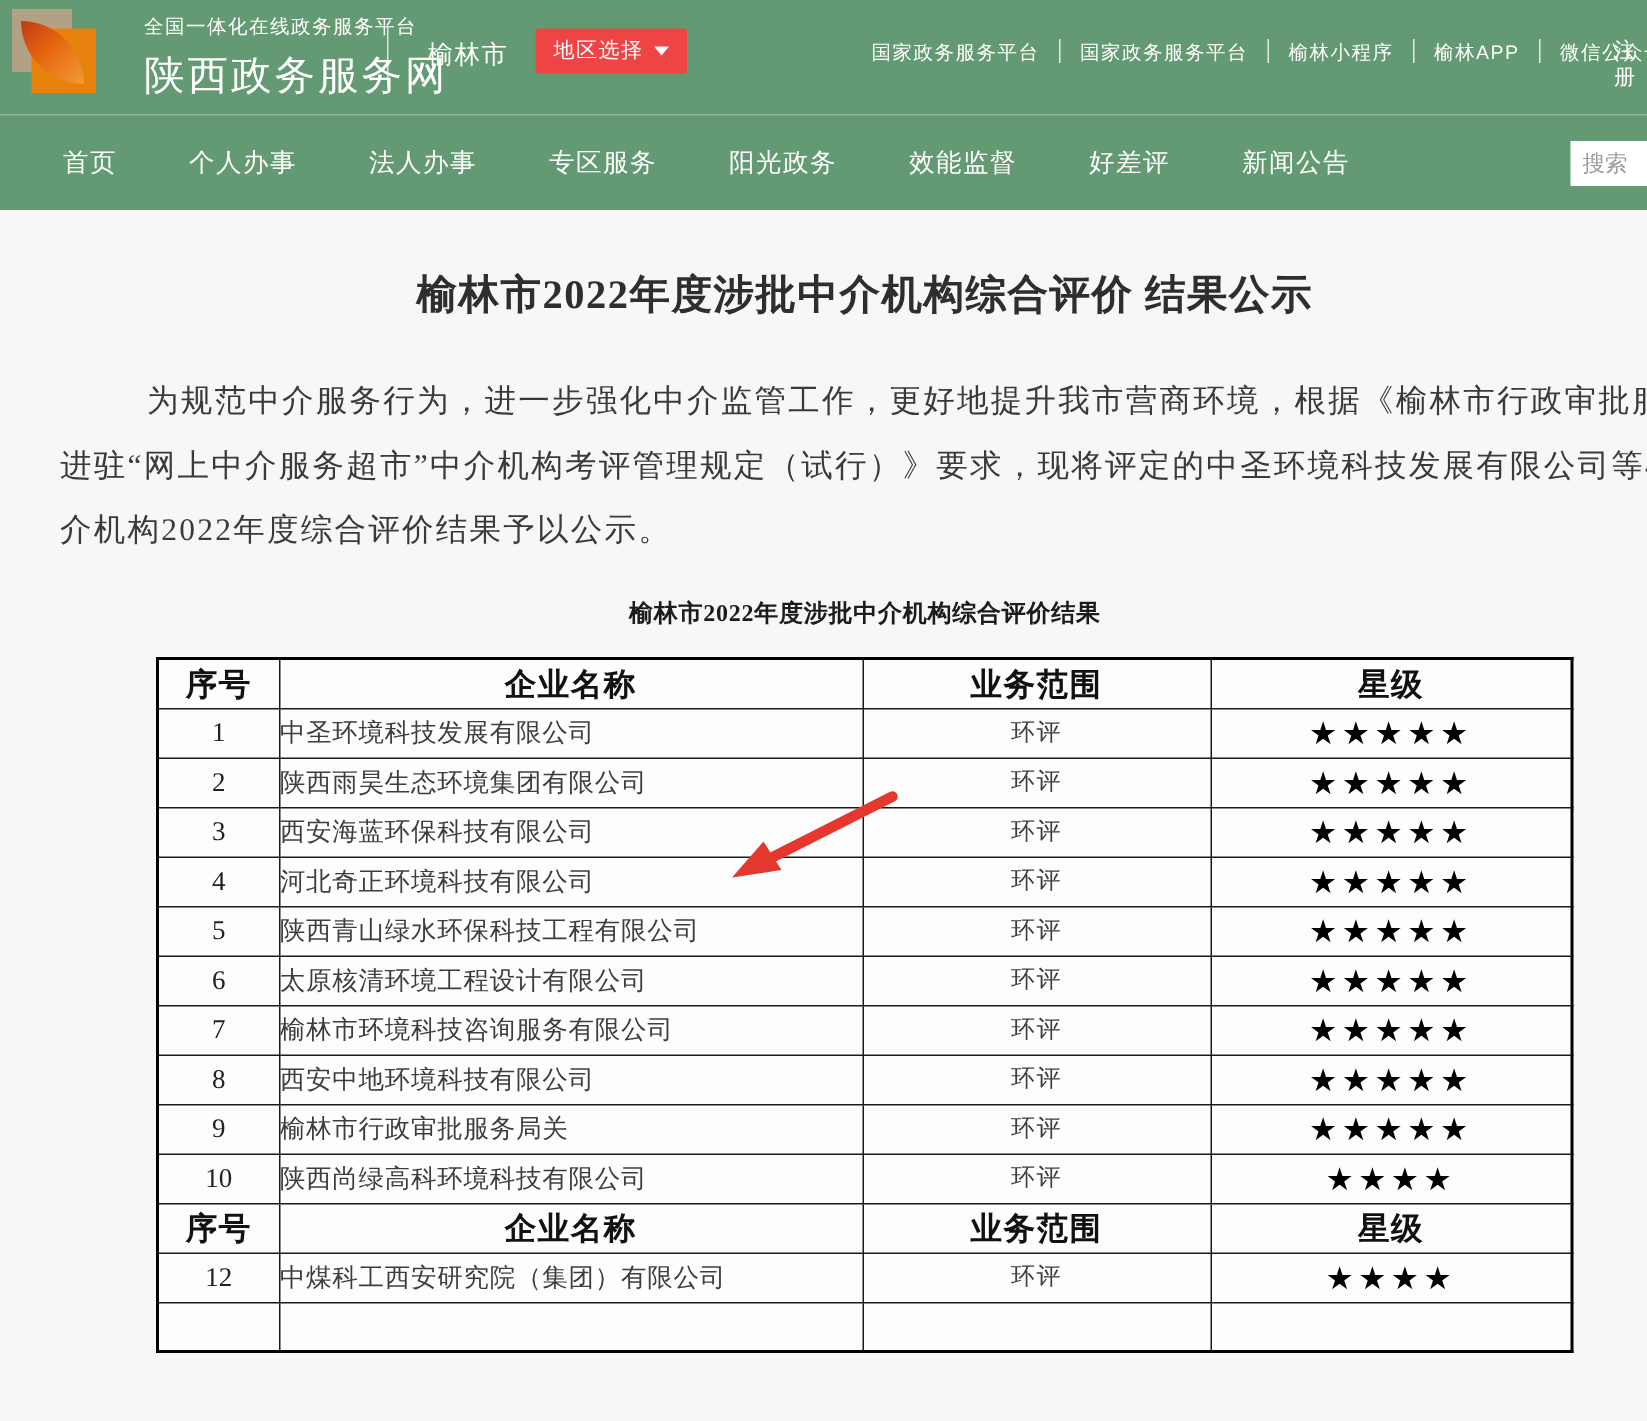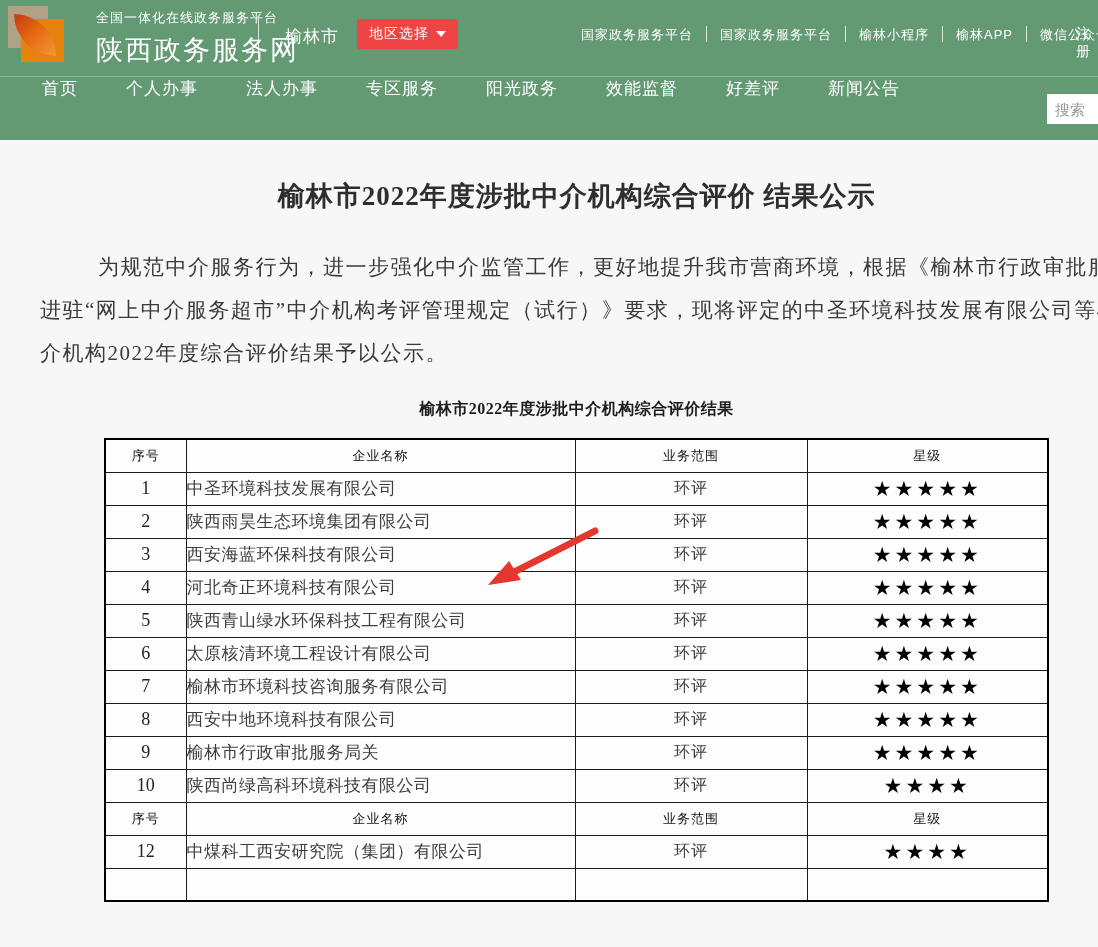--- a/index.html
+++ b/index.html
@@ -24,40 +24,40 @@
   .region-btn { position:absolute; left:357px; top:19px; height:30px; padding:0 12px;
     background:#ef4444; color:#fff; font-size:14px; border:none; border-radius:2px;
     display:flex; align-items:center; gap:7px; cursor:pointer; letter-spacing:1px; }
   .caret { width:0; height:0; border-left:5px solid transparent; border-right:5px solid transparent; border-top:6px solid #fff; }
   .hdr-links { position:absolute; left:581px; top:26px; display:flex; color:#fff; font-size:13px; white-space:nowrap; }
   .hdr-links a { color:#fff; text-decoration:none; letter-spacing:1px; }
   .hdr-links .sep { width:1px; height:16px; background:rgba(255,255,255,.8); margin:0 13px; }
   .register { position:absolute; left:1076px; top:25px; color:#fff; font-size:14px; text-decoration:none; letter-spacing:1px; }
   
   .navbar { position:relative; height:64px; background:#649a73; border-top:1px solid rgba(255,255,255,.28);
-    display:flex; align-items:flex-start; padding-left:42px; gap:48px; }
+    display:flex; align-items:center; padding-left:42px; gap:48px; }
   .nav-item { color:#fff; font-size:17px; text-decoration:none; letter-spacing:1px; white-space:nowrap; }
   .searchbox { position:absolute; left:1047px; top:17px; width:130px; height:30px; background:#fff; }
   .searchbox input { width:100%; height:100%; border:none; outline:none; padding:0 8px;
     font-size:15px; font-family:"Liberation Sans",sans-serif; color:#444; background:transparent; }
   .searchbox input::placeholder { color:#9a9a9a; }
   
   .content { width:1153px; }
   .doc-title { margin:38px 0 0 0; text-align:center; font-family:"Liberation Serif",serif;
     font-size:27px; font-weight:bold; color:#2e2e2e; letter-spacing:1px; }
   .para { margin-top:32px; padding-left:40px; font-family:"Liberation Serif",serif;
     font-size:21px; color:#3a3a3a; letter-spacing:1.5px; }
   .para .line { line-height:43px; white-space:nowrap; }
   .para .line.indent { text-indent:58px; }
   .tbl-caption { margin-top:24px; text-align:center; font-family:"Liberation Serif",serif;
     font-size:16px; font-weight:bold; color:#1c1c1c; letter-spacing:.5px; }
   table.results { margin:18px auto 0 auto; width:943px; border-collapse:collapse;
     background:#fdfdfd; border:2px solid #000; table-layout:fixed; }
   table.results th, table.results td { border:1px solid #1a1a1a; height:33px; padding:0; overflow:hidden; }
-  table.results th { font-family:"Liberation Serif",serif; font-size:13px; font-weight:normal; color:#111; text-align:center; letter-spacing:1px; }
+  table.results th { font-family:"Liberation Serif",serif; font-size:21px; font-weight:bold; color:#111; text-align:center; letter-spacing:1px; }
   td.c-no { text-align:center; font-family:"Liberation Serif",serif; font-size:18px; color:#222; }
   td.c-name { text-align:left; padding-left:13px; font-family:"Liberation Serif",serif; font-size:17px; color:#3d3d3d; letter-spacing:.5px; white-space:nowrap; }
   td.c-scope { text-align:center; font-family:"Liberation Serif",serif; font-size:16px; color:#3d3d3d; letter-spacing:1px; }
   td.c-stars { text-align:center; font-family:"DejaVu Sans",sans-serif; font-size:21px; color:#000; letter-spacing:3px; }
   
   .arrow-wrap { position:absolute; left:478px; top:522px; width:132px; height:76px; pointer-events:none; z-index:5; }
 </style>
 </head>
 <body>
 

